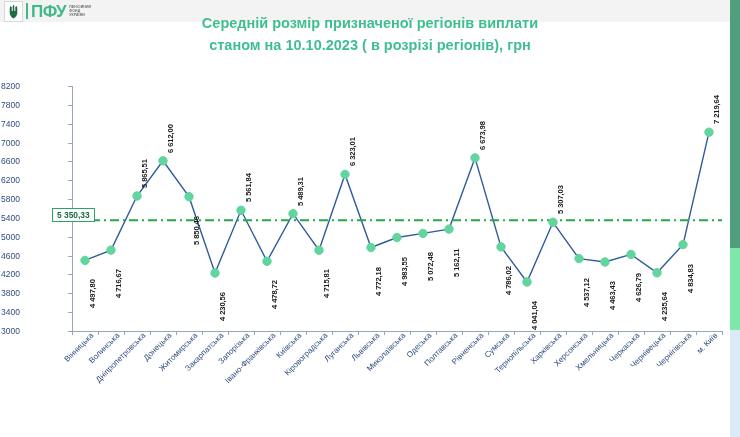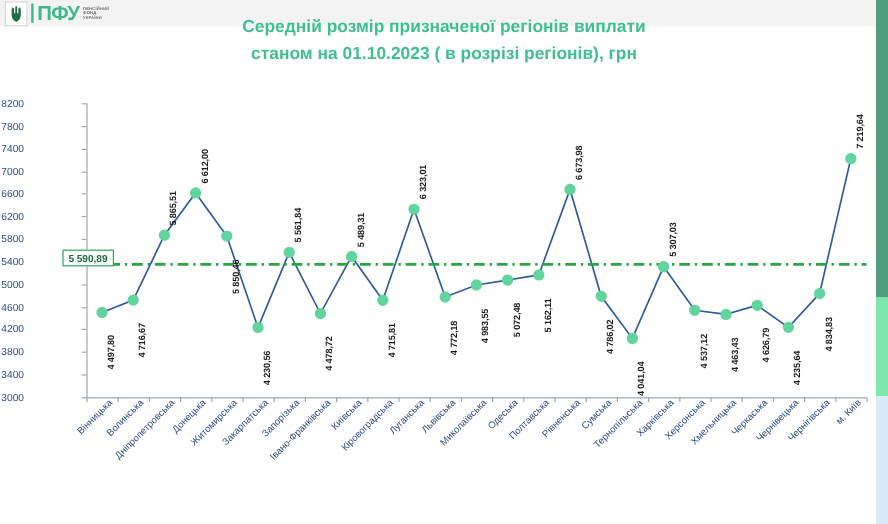--- a/index.html
+++ b/index.html
@@ -126,21 +126,21 @@
 </div>
 
 <div id="right-bar">
     <div class="seg" style="background: rgb(79, 159, 127); height: 248px;"></div>
     <div class="seg" style="background: rgb(126, 232, 171); height: 82px;"></div>
     <div class="seg" style="background: rgb(219, 234, 247); height: 107px;"></div>
   </div>
 
 <div id="chart-title">
   <div>Середній розмір призначеної регіонів виплати</div>
-  <div>станом на 01.10.2023 ( в розрізі регіонів), грн</div>
+  <div>станом на 10.10.2023 ( в розрізі регіонів), грн</div>
 </div>
 
 <div id="plot-frame">
   <div id="y-axis-line"></div>
   <div id="x-axis-line"></div>
   <div id="y-ticks">
       <div class="ytick" style="top: -5px;">8200</div>
       <div class="ytick-mark" style="top: 0px;"></div>
       <div class="ytick" style="top: 13.8462px;">7800</div>
       <div class="ytick-mark" style="top: 18.8462px;"></div>
@@ -248,21 +248,21 @@
       <div class="pt-label" style="left: 482.2px; top: 208.851px;">4 786,02</div>
       <div class="pt-label" style="left: 508.2px; top: 243.951px;">4 041,04</div>
       <div class="pt-label" style="left: 534.2px; top: 128.303px;">5 307,03</div>
       <div class="pt-label" style="left: 560.2px; top: 220.578px;">4 537,12</div>
       <div class="pt-label" style="left: 586.2px; top: 224.05px;">4 463,43</div>
       <div class="pt-label" style="left: 612.2px; top: 216.353px;">4 626,79</div>
       <div class="pt-label" style="left: 638.2px; top: 234.782px;">4 235,64</div>
       <div class="pt-label" style="left: 664.2px; top: 206.551px;">4 834,83</div>
       <div class="pt-label" style="left: 690.2px; top: 38.19px;">7 219,64</div>
     </div>
-  <div id="avg-callout" style="left: 30px; top: 122.263px;">5 590,89</div>
+  <div id="avg-callout" style="left: 30px; top: 122.263px;">5 350,33</div>
 </div>
 
 <div id="x-labels">
     <div class="xlab" style="left: 67px;">Вінницька</div>
     <div class="xlab" style="left: 93px;">Волинська</div>
     <div class="xlab" style="left: 119px;">Дніпропетровська</div>
     <div class="xlab" style="left: 145px;">Донецька</div>
     <div class="xlab" style="left: 171px;">Житомирська</div>
     <div class="xlab" style="left: 197px;">Закарпатська</div>
     <div class="xlab" style="left: 223px;">Запорізька</div>

